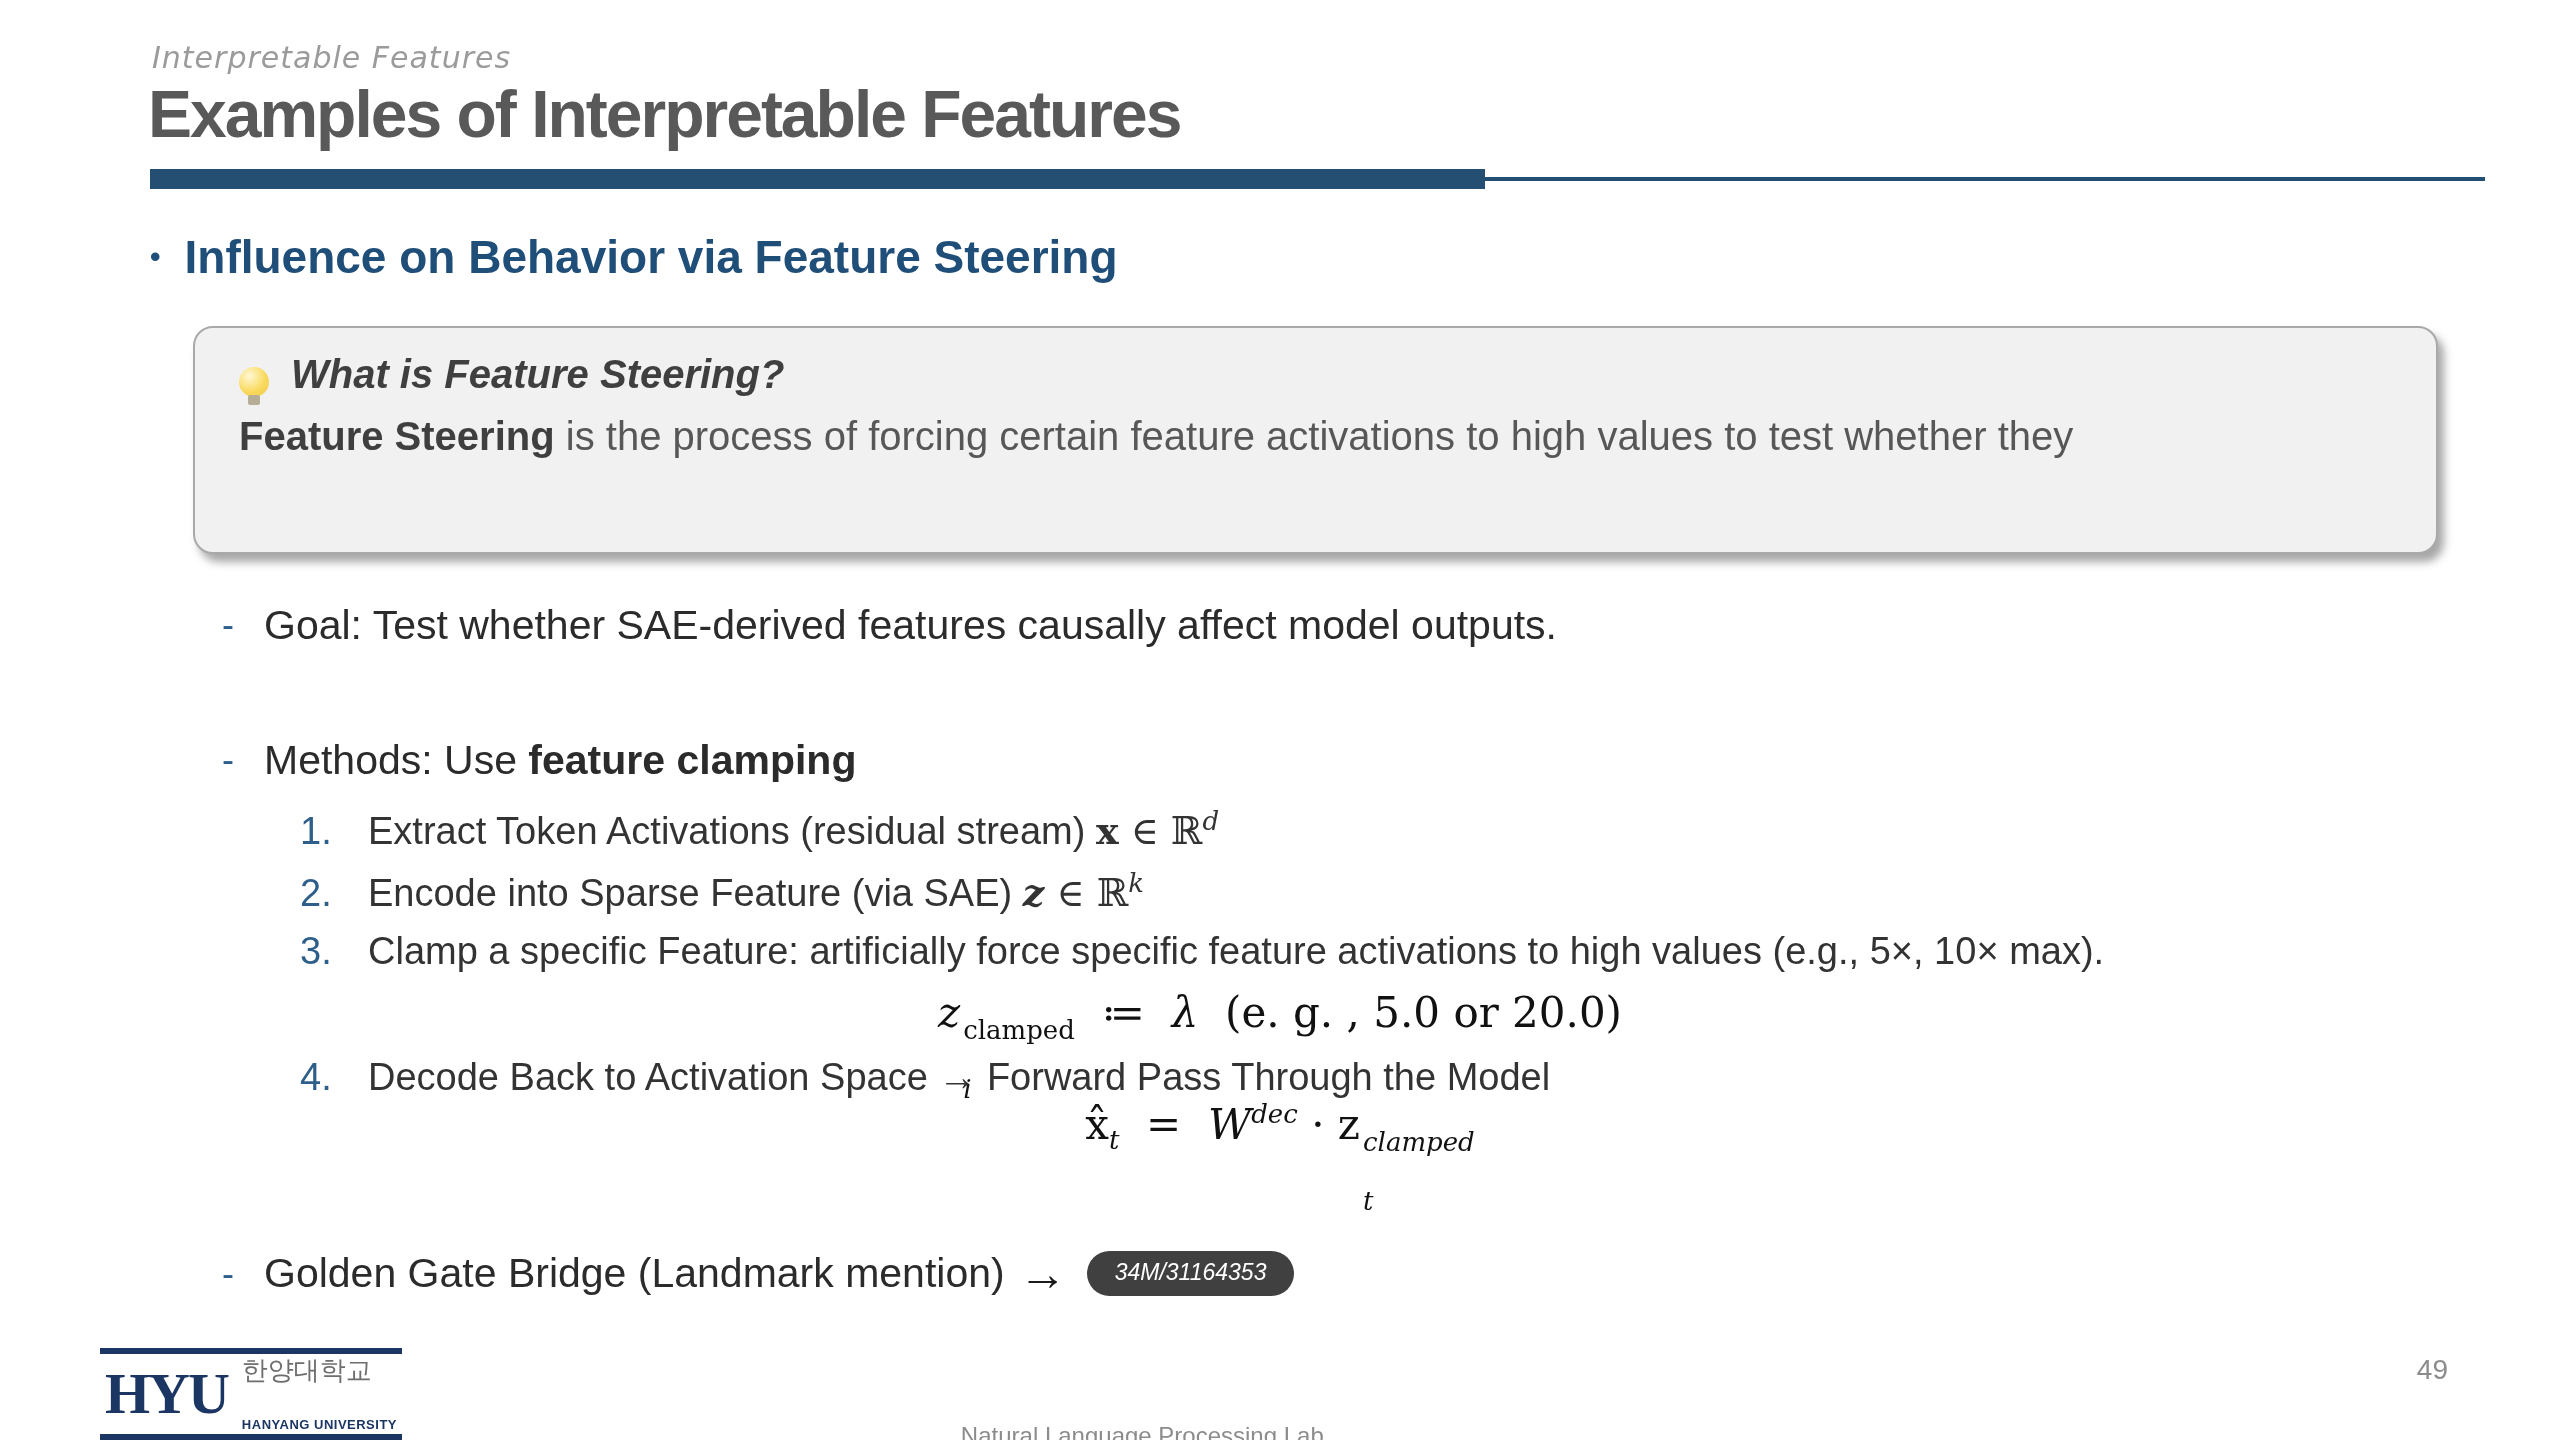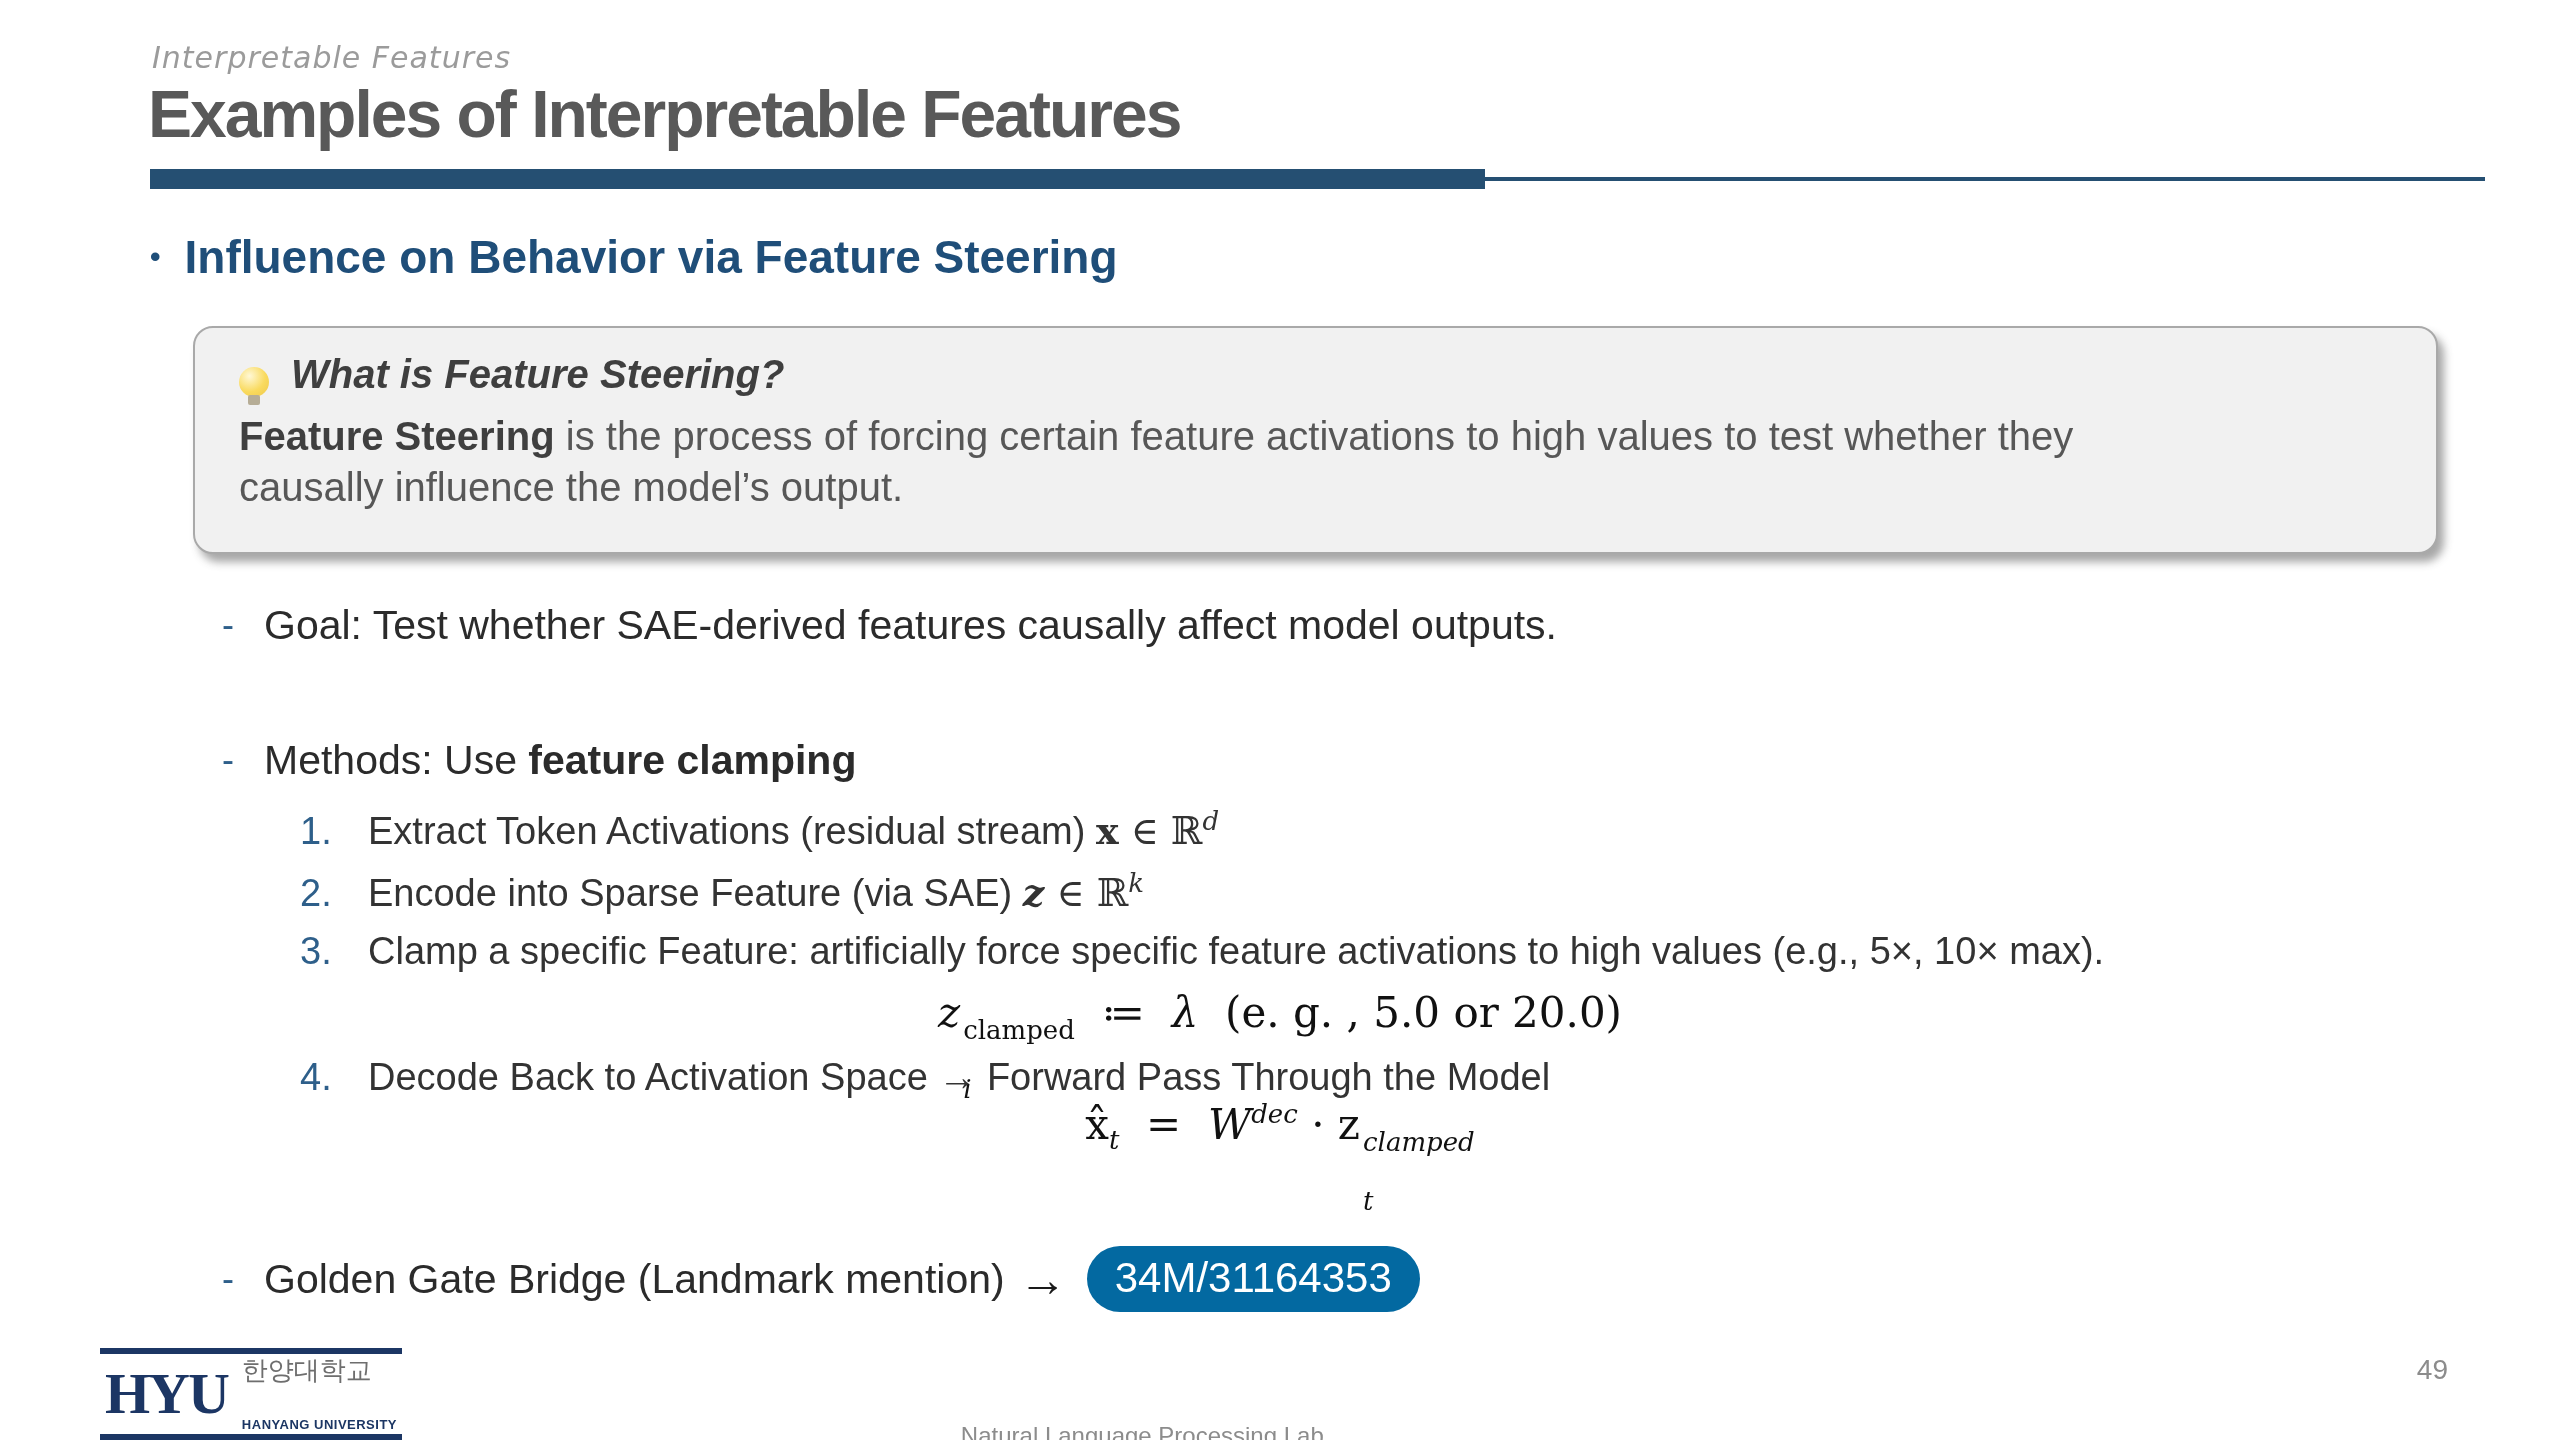--- a/index.html
+++ b/index.html
@@ -113,23 +113,24 @@
   
   .golden-row {
     position:absolute; left:222px; top:1246px;
     font-size:41px; color:#2b2b2b;
     display:flex; align-items:center;
   }
   .golden-row .dash { color:#2E5F8A; font-size:36px; margin-right:30px; }
   .golden-row .arrow { font-weight:700; font-size:48px; margin:0 20px 0 14px; color:#1a1a1a; }
   .badge {
     display:inline-block;
-    background:#0369a1; color:#ffffff;
-    font-size:42px; padding:8px 28px 10px 28px;
+    background:#404040; color:#ffffff;
+    font-size:23px; padding:8px 28px 10px 28px;
     border-radius:999px;
+    font-style:italic;
   }
 
   
   .logo {
     position:absolute; left:100px; top:1348px; width:302px;
   }
   .logo .bar { height:6px; background:#1c3664; width:100%; }
   .logo-main {
     display:flex; align-items:center; padding:2px 4px;justify-content:center;
   }
@@ -164,21 +165,20 @@
   <span>Influence on Behavior via Feature Steering</span>
 </div>
 
 <div class="callout">
   <div class="callout-title-row">
     <span class="bulb"></span>
     <span class="callout-title">What is Feature Steering?</span>
   </div>
   <div class="callout-body">
     <div><span class="strong">Feature Steering</span><span> is the process of forcing certain feature activations to high values to test whether they</span></div>
-    <div>causally influence the model’s output.</div>
   </div>
 </div>
 
 <div class="dash-row" style="top:602px;">
   <span class="dash">-</span><span>Goal: Test whether SAE-derived features causally affect model outputs.</span>
 </div>
 
 <div class="dash-row" style="top:737px;">
   <span class="dash">-</span><span>Methods: Use </span><span class="bold">feature clamping</span>
 </div>

